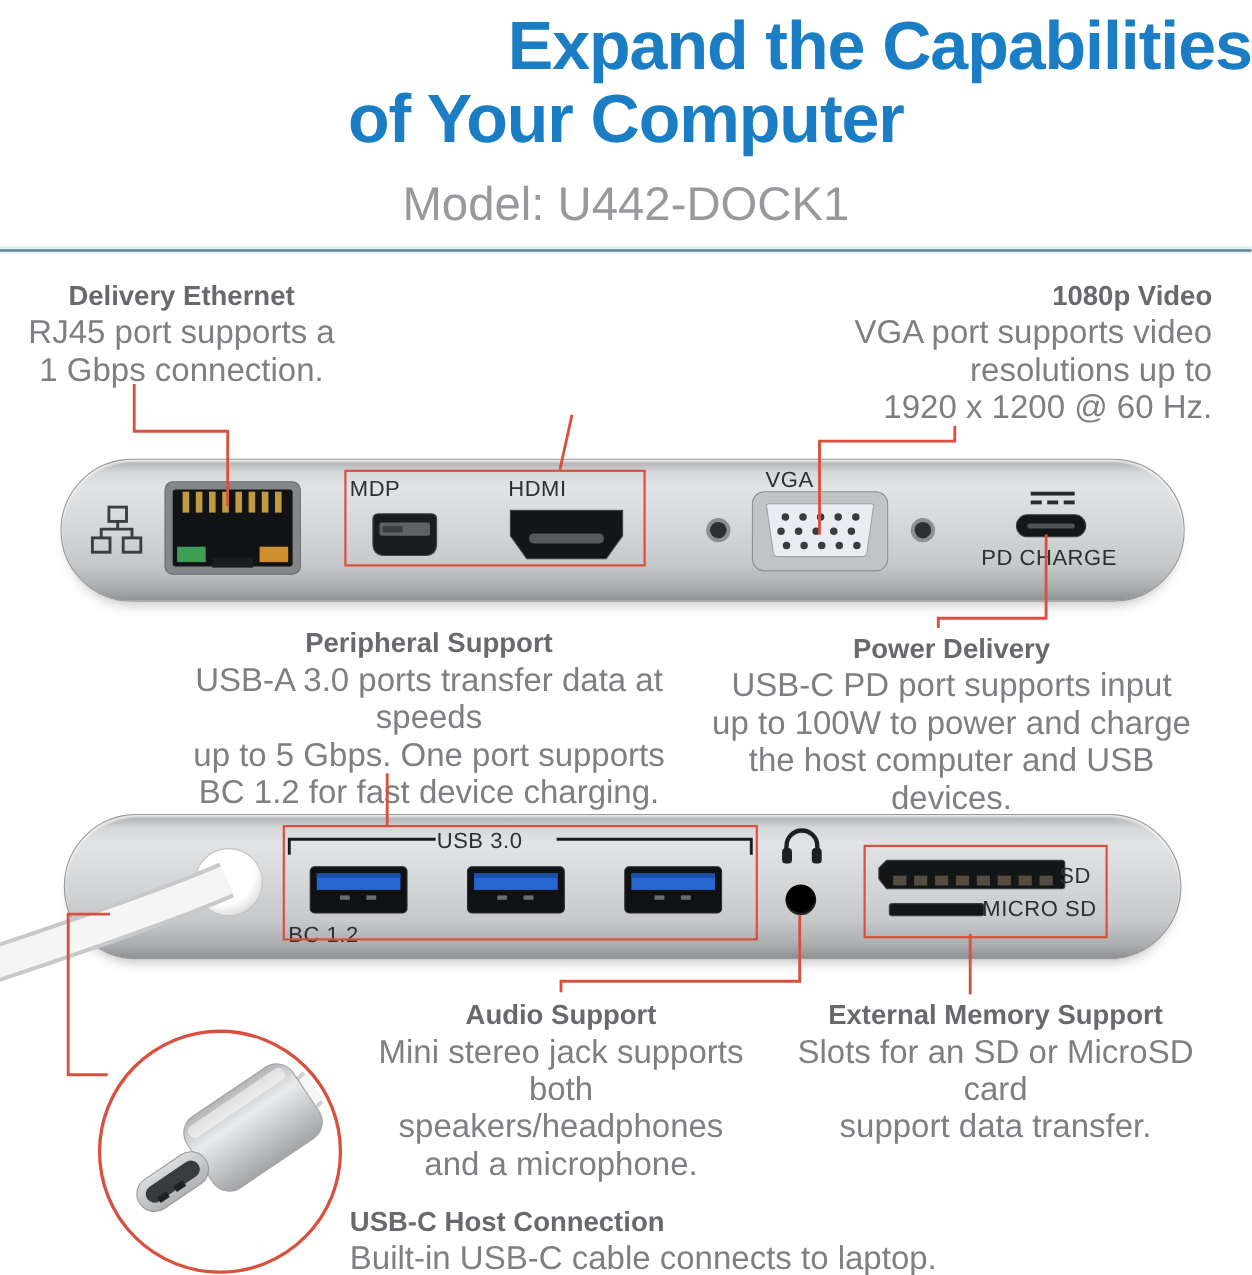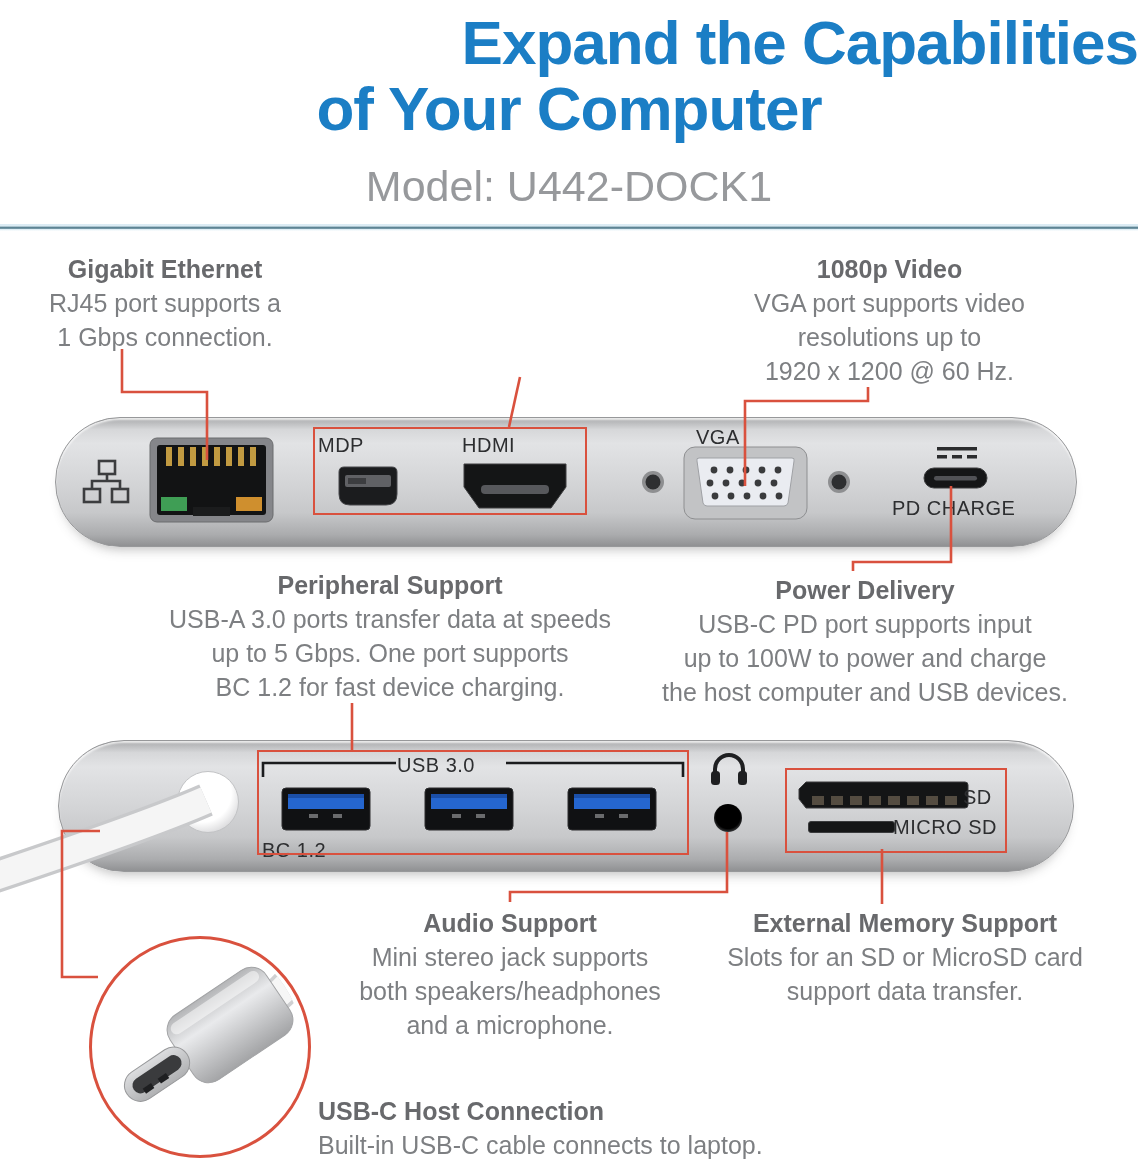--- a/index.html
+++ b/index.html
@@ -17,21 +17,21 @@
   .abs{position:absolute;}
   
   .title{left:0;width:1138px;text-align:center;color:var(--title-blue);
          font-weight:bold;font-size:62px;line-height:74px;letter-spacing:-1px;}
   .model{left:0;width:1138px;text-align:center;color:#97999c;font-size:43px;}
   .divider{left:0;top:224px;width:1138px;height:7px;
            background:linear-gradient(180deg,rgba(190,220,235,.55) 0,rgba(190,220,235,.55) 30%,var(--divider-teal) 45%,var(--divider-teal) 62%,rgba(190,220,235,.55) 75%,rgba(190,220,235,0) 100%);}
   
   .feature{text-align:center;}
   .feature .hd{font-weight:bold;font-size:25px;line-height:34px;color:var(--heading-gray);}
-  .feature .ln{font-size:25px;line-height:34px;color:var(--body-gray);}
+  .feature .ln{font-size:30px;line-height:34px;color:var(--body-gray);}
   .feature.left-align{text-align:left;margin-top:20px;}
   
   .dock{
     border-radius:70px;border:1px solid #97989a;
     background:linear-gradient(180deg,#a9aaac 0,#d6d7d9 9%,#e2e3e5 20%,#d3d4d6 52%,#c7c8ca 74%,#abacae 91%,#909193 100%);
     box-shadow:0 9px 12px -7px rgba(60,60,60,.35), inset 0 2px 2px rgba(255,255,255,.75);
   }
   .plabel{position:absolute;font-size:20px;color:#2d2e30;text-align:left;letter-spacing:.5px;}
   
   .rbox{border:2.5px solid var(--callout-red);}
@@ -42,25 +42,25 @@
 <body>
 
 <div id="stage">
 
   <div class="abs title" style="top:6px;text-align:right;">Expand the Capabilities</div>
   <div class="abs title" style="top:72px;">of Your Computer</div>
   <div class="abs model" style="top:162px;">Model: U442-DOCK1</div>
   <div class="abs divider"></div>
 
   <div class="abs feature" style="left:15px;top:252px;width:300px;">
-    <div class="hd">Gigabit Ethernet</div>
+    <div class="hd">Delivery Ethernet</div>
     <div class="ln">RJ45 port supports a</div>
     <div class="ln">1 Gbps connection.</div>
   </div>
-  <div class="abs feature" style="left:722px;top:252px;width:335px;">
+  <div class="abs feature" style="left:767px;top:252px;width:335px;text-align:right;">
     <div class="hd">1080p Video</div>
     <div class="ln">VGA port supports video</div>
     <div class="ln">resolutions up to</div>
     <div class="ln">1920 x 1200 @ 60 Hz.</div>
   </div>
 
   <div class="abs dock" style="left:55px;top:417px;width:1020px;height:128px;">
 
     <svg class="abs" style="left:25px;top:40px;" width="50" height="50" viewBox="0 0 50 50">
       <g fill="none" stroke="#3c3d3f" stroke-width="2.6">

